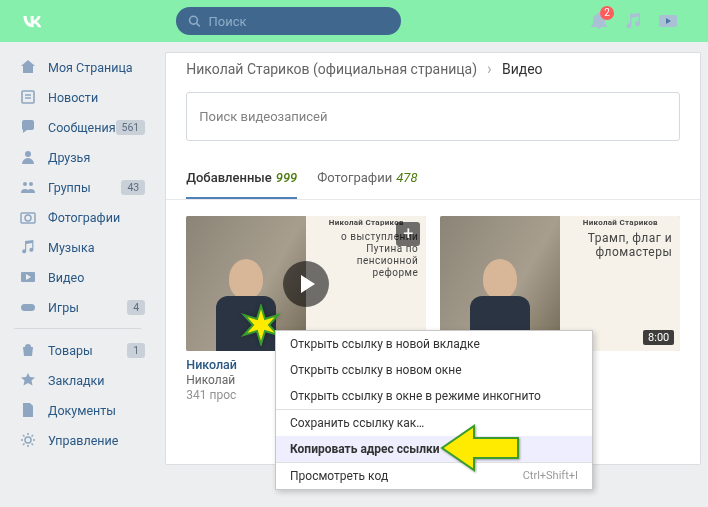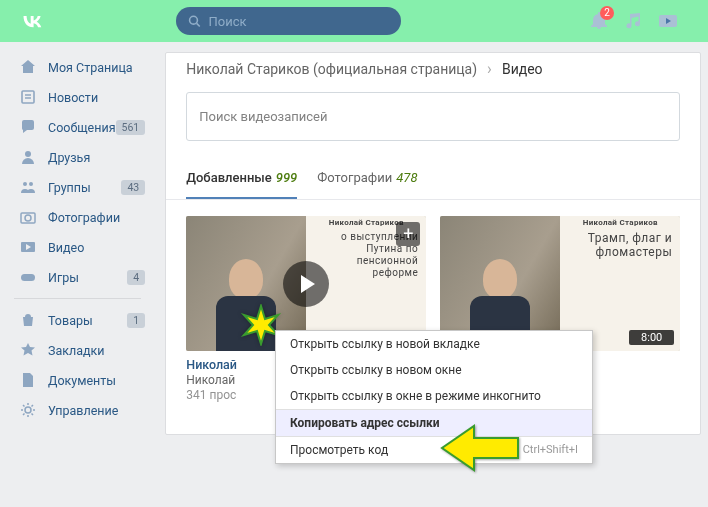--- a/index.html
+++ b/index.html
@@ -33,21 +33,21 @@
 .thumb-left { width: 50%; background: linear-gradient(120deg,#8b8577 0%, #a89e8e 60%, #736956 100%); position: relative; }
 .man { position:absolute; bottom:0; left:50%; transform:translateX(-50%); width:70px; height:100px; }
 .head { width:34px;height:40px;background:#d8b698;border-radius:50% 50% 45% 45%;position:absolute;top:8px;left:18px; }
 .body { width:60px;height:55px;background:#2b3443;border-radius:12px 12px 0 0;position:absolute;bottom:0;left:5px; }
 .thumb-right { width: 50%; background: #f6f2ea; padding: 2px 8px; font-size: 8px; color: #444; }
 .thumb-right .tt { font-weight: 700; text-align: center; margin-bottom: 4px; font-size: 8px; letter-spacing: .3px; }
 .thumb-right .sub { font-size: 10px; line-height: 1.2; text-align: right; letter-spacing: .5px; }
 .play-btn { position: absolute; top: 50%; left: 50%; transform: translate(-50%,-50%); width: 46px; height: 46px; background: rgba(0,0,0,.55); border-radius: 50%; display:flex; align-items:center; justify-content:center; }
 .play-btn::after { content:''; border-left: 14px solid #fff; border-top:9px solid transparent; border-bottom:9px solid transparent; margin-left:4px; }
 .add-btn { position:absolute; top:6px; right:6px; width:24px;height:24px; background: rgba(0,0,0,.55); border-radius:3px; color:#fff; display:flex;align-items:center;justify-content:center; font-size:18px; line-height:1; }
-.duration { position:absolute; bottom:6px; right:6px; background: rgba(0,0,0,.75); color:#fff; font-size:11px; padding: 1px 12px; border-radius:2px; }
+.duration { position:absolute; bottom:6px; right:6px; background: rgba(0,0,0,.75); color:#fff; font-size:11px; padding: 1px 5px; border-radius:2px; }
 .vtitle { font-size: 12.5px; color:#2a5885; margin-top:6px; white-space:nowrap; overflow:hidden; text-overflow: ellipsis; font-weight:500;}
 .vauthor { font-size: 12px; color:#656565; margin-top: 1px;white-space:nowrap; overflow:hidden; text-overflow: ellipsis;}
 .vviews { font-size: 12px; color:#939393; margin-top:1px; white-space:nowrap; overflow:hidden; text-overflow: ellipsis;}
 .star { position:absolute; z-index:5; top: 304px; left: 240px; width: 42px; height:42px; }
 .star svg { filter: drop-shadow(0 0 2px rgba(0,0,0,.3)); }
 .ctx-menu { position:absolute; z-index: 10; top: 330px; left: 275px; width: 318px; background:#fff; border:1px solid #c7c7c7; box-shadow: 2px 2px 6px rgba(0,0,0,.2); font-size:12px; }
 .ctx-item { padding: 6px 14px; color:#333; cursor:pointer; display:flex; justify-content:space-between; }
 .ctx-item.hl { background:#eef;font-weight:bold; }
 .ctx-sep { height:1px; background:#e0e0e0; }
 .ctx-sc { color:#999; font-size:11px; }
@@ -147,20 +147,28 @@
           <svg width="16" height="16" viewBox="0 0 16 16">
             <rect x="1" y="4" width="14" height="10" rx="1" fill="none" stroke="#8ea6c1" stroke-width="1.5"></rect>
             <circle cx="8" cy="9" r="3" fill="none" stroke="#8ea6c1" stroke-width="1.5"></circle>
           </svg>
         </span>
         <span>Фотографии</span>
       </div>
     <div class="nav-item">
         <span class="nico">
           <svg width="16" height="16" viewBox="0 0 16 16">
+            <path fill="#8ea6c1" d="M5 2v8.5a2 2 0 101.2 1.8V5l6-1v5a2 2 0 101.2 1.8V1z"></path>
+          </svg>
+        </span>
+        <span>Музыка</span>
+      </div>
+    <div class="nav-item">
+        <span class="nico">
+          <svg width="16" height="16" viewBox="0 0 16 16">
             <rect x="1" y="3" width="14" height="10" rx="1" fill="#8ea6c1"></rect>
             <path fill="#edeef0" d="M6 5l5 3-5 3z"></path>
           </svg>
         </span>
         <span>Видео</span>
       </div>
     <div class="nav-item">
         <span class="nico">
           <svg width="16" height="16" viewBox="0 0 16 16">
             <rect x="1" y="5" width="14" height="7" rx="3.5" fill="#8ea6c1"></rect>
@@ -269,20 +277,23 @@
   <div class="ctx-item">
       <span>Открыть ссылку в новой вкладке</span>
     </div>
   <div class="ctx-item">
       <span>Открыть ссылку в новом окне</span>
     </div>
   <div class="ctx-item">
       <span>Открыть ссылку в окне в режиме инкогнито</span>
     </div>
   <div class="ctx-sep"></div>
+  <div class="ctx-item">
+      <span>Сохранить ссылку как…</span>
+    </div>
   <div class="ctx-item hl">
       <span>Копировать адрес ссылки</span>
     </div>
   <div class="ctx-sep"></div>
   <div class="ctx-item">
       <span>Просмотреть код</span>
       <span class="ctx-sc">Ctrl+Shift+I</span>
     </div>
 </div>
 

